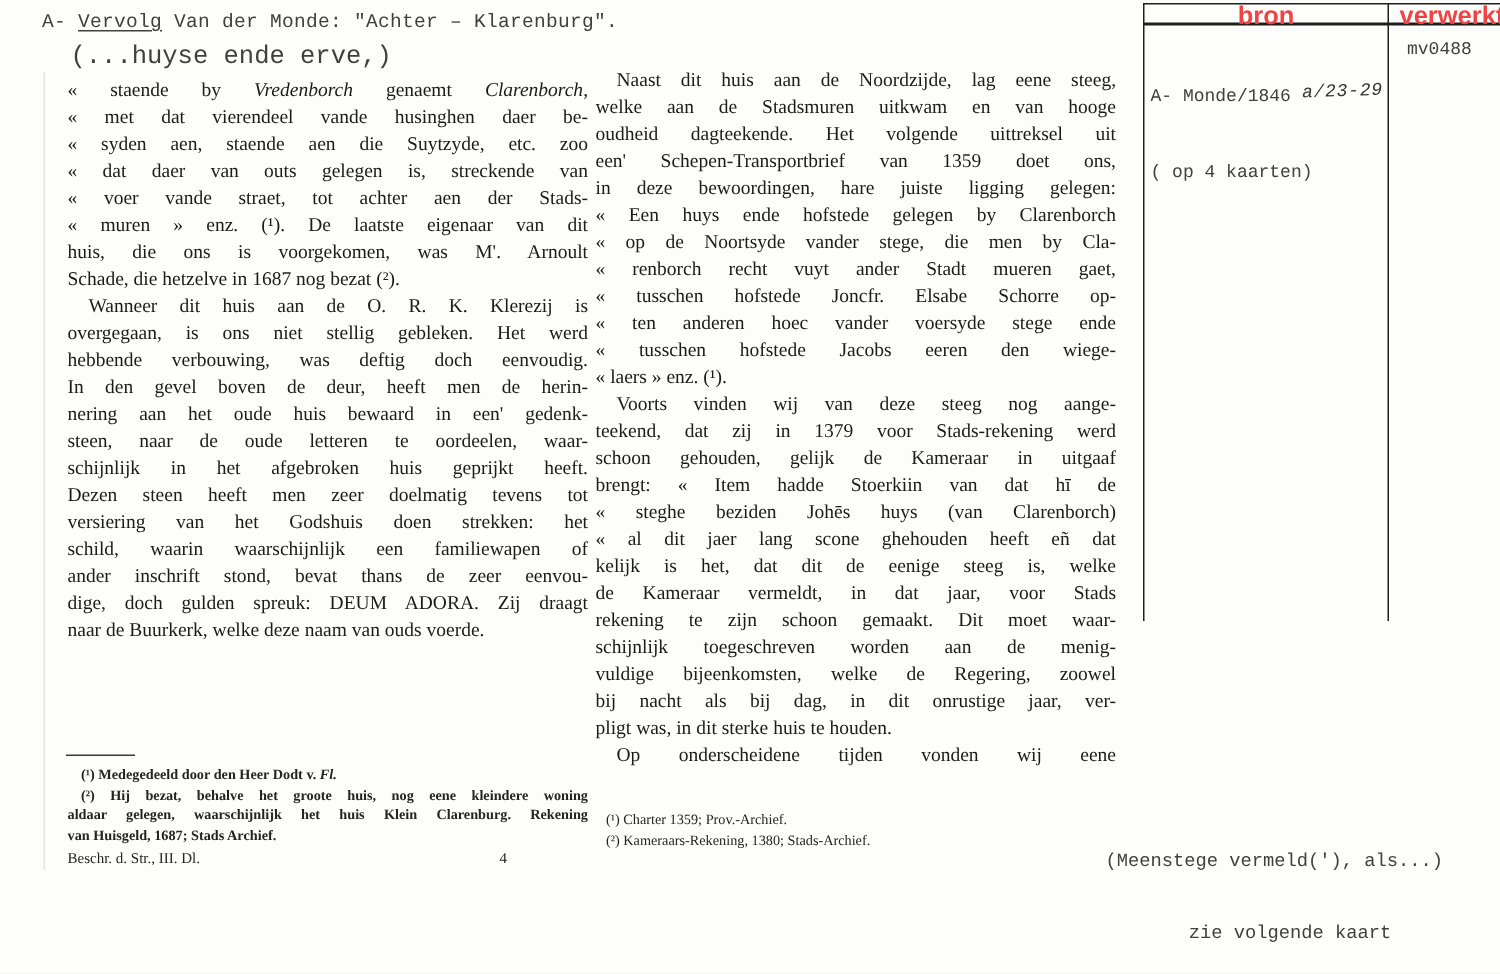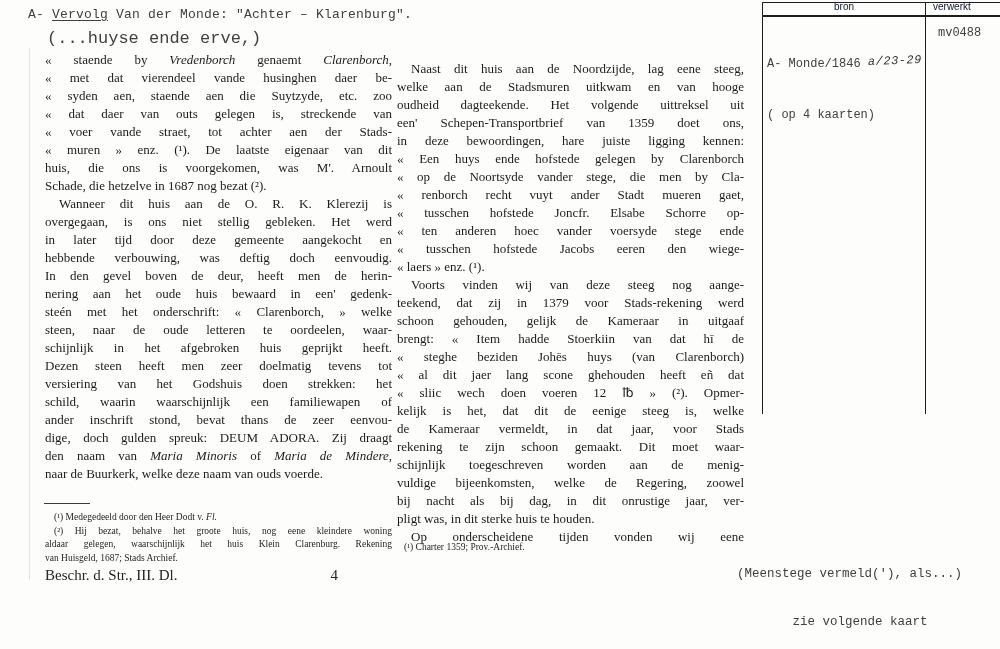--- a/index.html
+++ b/index.html
@@ -14,42 +14,42 @@
   .doc-header { position:absolute; left:28px; top:7px; font-size:13px; letter-spacing:.2px; white-space:pre; }
   .doc-header .ul { text-decoration:underline; text-underline-offset:2px; }
   .doc-subtitle { position:absolute; left:47px; top:29px; font-size:17px; white-space:pre; }
 
   
   .edge-line { position:absolute; left:29px; top:48px; width:1px; height:532px; background:#e6e3dd; }
 
   
   .body-col { position:absolute; width:347px; font-size:13px; line-height:18px; }
   .body-col.left  { left:45px;  top:51px; }
-  .body-col.right { left:397px; top:44px;margin-top:16px; }
+  .body-col.right { left:397px; top:44px; }
   .tl { text-align:justify; text-align-last:justify; height:18px; overflow:hidden; }
   .tl.end { text-align-last:left; }
   .tl.ind { text-indent:14px; }
 
   
   .fn { position:absolute; width:347px; font-size:9.5px; line-height:13.5px; color:#242424; }
   .fn .tl { height:13.5px; }
   .fn .tl.ind { text-indent:9px; }
-  .left-fn  { left:45px;  top:511px; }
+  .left-fn  { left:45px;  top:511px;font-weight:bold; }
   .right-fn { left:395px; top:541px; }
   .rule { position:absolute; left:44px; top:503px; width:46px; height:1px; background:#3a3a3a; }
-  .sig { position:absolute; left:45px; top:567px; width:293px; font-size:15px; color:#242424;
+  .sig { position:absolute; left:45px; top:567px; width:293px; font-size:10px; color:#242424;
          display:flex; justify-content:space-between; }
 
   
   .t-top   { position:absolute; left:762px; top:2px;  width:238px; height:1px; background:#1e1e1e; }
   .t-hline { position:absolute; left:762px; top:15px; width:238px; height:2px; background:#1e1e1e; }
   .t-v1    { position:absolute; left:762px; top:2px;  width:1px; height:412px; background:#1e1e1e; }
   .t-v2    { position:absolute; left:925px; top:2px;  width:1px; height:412px; background:#1e1e1e; }
   .th { position:absolute; top:1px; font-family:"Liberation Sans", sans-serif;
-        font-weight:normal; font-size:10px; color:#0f172a; }
+        font-weight:bold; font-size:17px; color:#ef4444; }
   .th-bron { left:763px; width:162px; text-align:center; }
   .th-verwerkt { left:933px; }
   .cell-bron { position:absolute; left:767px; top:22px; font-size:12px; line-height:17px; white-space:pre; }
   .cell-bron .hand { display:inline-block; font-style:italic; letter-spacing:.5px;
                      transform:translateY(-3px) rotate(-2deg); color:#35332f; }
   .cell-verwerkt { position:absolute; left:938px; top:26px; font-size:12px; }
 
   
   .side-note { position:absolute; left:737px; top:534px; font-size:12.5px; line-height:16px; white-space:pre; }
   .side-note .nl2 { padding-left:21px;text-align:center; }
@@ -68,78 +68,75 @@
       <div class="tl">« staende by <i>Vredenborch</i> genaemt <i>Clarenborch</i>,</div>
       <div class="tl">« met dat vierendeel vande husinghen daer be-</div>
       <div class="tl">« syden aen, staende aen die Suytzyde, etc. zoo</div>
       <div class="tl">« dat daer van outs gelegen is, streckende van</div>
       <div class="tl">« voer vande straet, tot achter aen der Stads-</div>
       <div class="tl">« muren » enz. (¹).  De laatste eigenaar van dit</div>
       <div class="tl">huis, die ons is voorgekomen, was M'. Arnoult</div>
       <div class="tl end">Schade, die hetzelve in 1687 nog bezat (²).</div>
       <div class="tl ind">Wanneer dit huis aan de O. R. K. Klerezij is</div>
       <div class="tl">overgegaan, is ons niet stellig gebleken.  Het werd</div>
-      <div class="tl">in later tijd door deze gemeente aangekocht en</div>
       <div class="tl">hebbende verbouwing, was deftig doch eenvoudig.</div>
       <div class="tl">In den gevel boven de deur, heeft men de herin-</div>
       <div class="tl">nering aan het oude huis bewaard in een' gedenk-</div>
-      <div class="tl">steén met het onderschrift: « Clarenborch, » welke</div>
       <div class="tl">steen, naar de oude letteren te oordeelen, waar-</div>
       <div class="tl">schijnlijk in het afgebroken huis geprijkt heeft.</div>
       <div class="tl">Dezen steen heeft men zeer doelmatig tevens tot</div>
       <div class="tl">versiering van het Godshuis doen strekken: het</div>
       <div class="tl">schild, waarin waarschijnlijk een familiewapen of</div>
       <div class="tl">ander inschrift stond, bevat thans de zeer eenvou-</div>
       <div class="tl">dige, doch gulden spreuk: DEUM ADORA.  Zij draagt</div>
-      <div class="tl">den naam van <i>Maria Minoris</i> of <i>Maria de Mindere</i>,</div>
       <div class="tl end">naar de Buurkerk, welke deze naam van ouds voerde.</div>
     </div>
   <div class="rule"></div>
   <div class="fn left-fn">
       <div class="tl ind end">(¹) Medegedeeld door den Heer Dodt v. <i>Fl.</i></div>
       <div class="tl ind">(²) Hij bezat, behalve het groote huis, nog eene kleindere woning</div>
       <div class="tl">aldaar gelegen, waarschijnlijk het huis Klein Clarenburg.  Rekening</div>
       <div class="tl end">van Huisgeld, 1687; Stads Archief.</div>
     </div>
   <div class="sig">
     <span>Beschr. d. Str., III. Dl.</span>
     <span>4</span>
   </div>
 
   <div class="body-col right">
       <div class="tl ind">Naast dit huis aan de Noordzijde, lag eene steeg,</div>
       <div class="tl">welke aan de Stadsmuren uitkwam en van hooge</div>
       <div class="tl">oudheid dagteekende.  Het volgende uittreksel uit</div>
       <div class="tl">een' Schepen-Transportbrief van 1359 doet ons,</div>
-      <div class="tl">in deze bewoordingen, hare juiste ligging kennen:</div>
+      <div class="tl">in deze bewoordingen, hare juiste ligging gelegen:</div>
       <div class="tl">« Een huys ende hofstede gelegen by Clarenborch</div>
       <div class="tl">« op de Noortsyde vander stege, die men by Cla-</div>
       <div class="tl">« renborch recht vuyt ander Stadt mueren gaet,</div>
       <div class="tl">« tusschen hofstede Joncfr. Elsabe Schorre op-</div>
       <div class="tl">« ten anderen hoec vander voersyde stege ende</div>
       <div class="tl">« tusschen hofstede Jacobs eeren den wiege-</div>
       <div class="tl end">« laers » enz. (¹).</div>
       <div class="tl ind">Voorts vinden wij van deze steeg nog aange-</div>
       <div class="tl">teekend, dat zij in 1379 voor Stads-rekening werd</div>
       <div class="tl">schoon gehouden, gelijk de Kameraar in uitgaaf</div>
       <div class="tl">brengt: « Item hadde Stoerkiin van dat hī de</div>
       <div class="tl">« steghe beziden Johēs huys (van Clarenborch)</div>
       <div class="tl">« al dit jaer lang scone ghehouden heeft eñ dat</div>
-      <div class="tl">« sliic wech doen voeren 12 ℔ » (²).  Opmer-</div>
       <div class="tl">kelijk is het, dat dit de eenige steeg is, welke</div>
       <div class="tl">de Kameraar vermeldt, in dat jaar, voor Stads</div>
       <div class="tl">rekening te zijn schoon gemaakt.  Dit moet waar-</div>
       <div class="tl">schijnlijk toegeschreven worden aan de menig-</div>
       <div class="tl">vuldige bijeenkomsten, welke de Regering, zoowel</div>
       <div class="tl">bij nacht als bij dag, in dit onrustige jaar, ver-</div>
       <div class="tl end">pligt was, in dit sterke huis te houden.</div>
       <div class="tl ind">Op onderscheidene tijden vonden wij eene</div>
     </div>
   <div class="fn right-fn">
       <div class="tl ind end">(¹) Charter 1359; Prov.-Archief.</div>
+      <div class="tl ind end">(²) Kameraars-Rekening, 1380; Stads-Archief.</div>
     </div>
 
   <div class="t-top"></div>
   <div class="t-hline"></div>
   <div class="t-v1"></div>
   <div class="t-v2"></div>
   <div class="th th-bron">bron</div>
   <div class="th th-verwerkt">verwerkt</div>
   <div class="cell-bron mono">
     <div><span>A- Monde/1846 </span><span class="hand">a/23-29</span></div>

